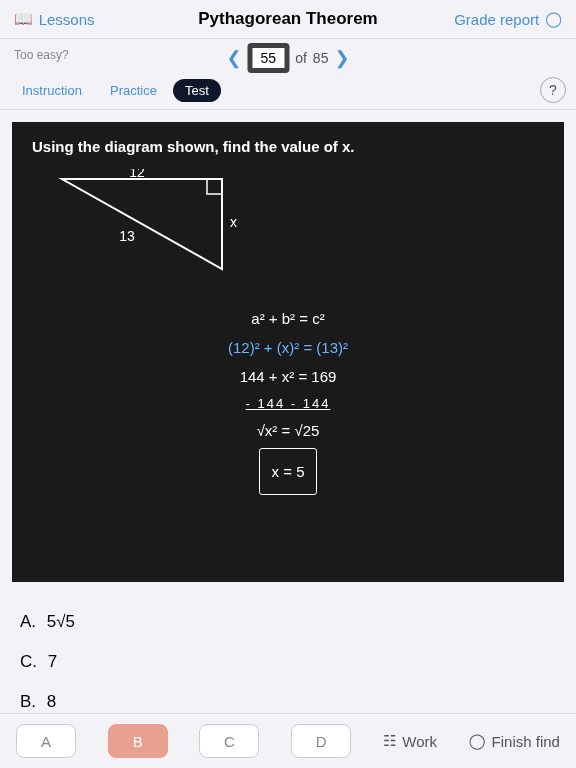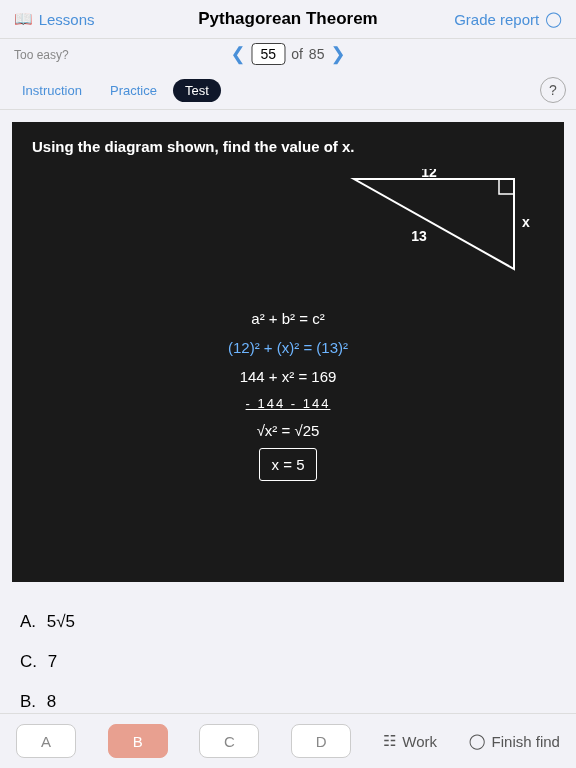--- a/index.html
+++ b/index.html
@@ -63,21 +63,21 @@
       align-items: center;
       gap: 6px;
       font-size: 15px;
       color: #4a90d9;
       position: absolute;
       left: 50%;
       transform: translateX(-50%);
       margin-top: 4px;
     }
     .nav-box {
-      border: 1px solid #404040;
+      border: 5px solid #404040;
       border-radius: 4px;
       padding: 2px 8px;
       font-size: 14px;
       color: #000;
       background: #fff;
     }
     .nav-arrow {
       font-size: 18px;
       color: #4a90d9;
       cursor: pointer;
@@ -140,23 +140,22 @@
       color: #fff;
       font-size: 15px;
       font-weight: 600;
       margin-bottom: 14px;
       text-align: left;
     }
 
     
     .diagram-area {
       display: flex;
-      justify-content: flex-end;
+      justify-content: flex-start;
       margin-bottom: 16px;
-      font-weight: bold;
     }
 
     
     .math-steps {
       color: #fff;
       text-align: center;
       font-size: 15px;
       line-height: 1.8;
     }
     .math-line {
@@ -166,21 +165,21 @@
     .math-highlight {
       color: #6eb5ff;
     }
     .math-underline {
       text-decoration: underline;
     }
     .math-box {
       display: inline-block;
       border: 1.5px solid #fff;
       border-radius: 3px;
-      padding: 2px 12px;
+      padding: 9px 12px;
       margin-top: 2px;
     }
 
     
     .answer-choices {
       background: #f2f2f7;
       padding: 16px 36px 10px 20px;
       display: grid;
       grid-template-columns: 1fr;
       gap: 16px 0;

